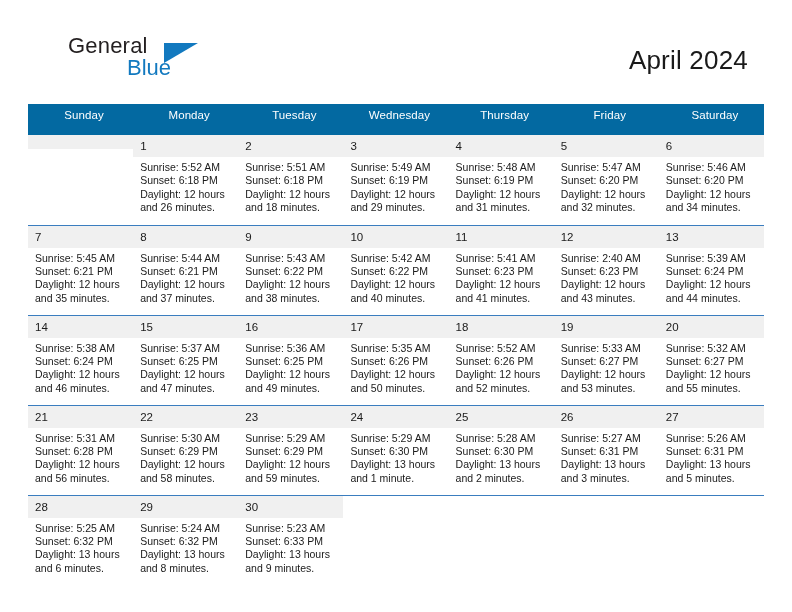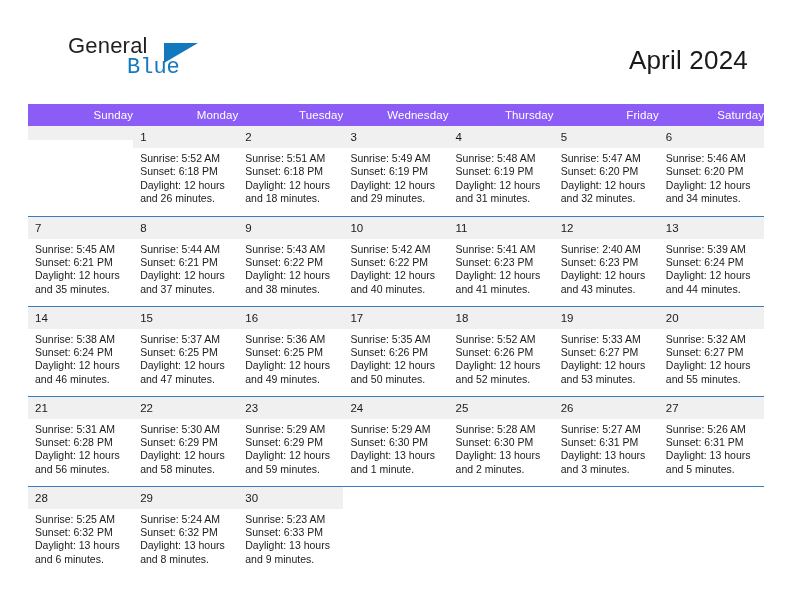--- a/index.html
+++ b/index.html
@@ -49,21 +49,21 @@
     color: #231f20;
     font-family: "Liberation Sans", sans-serif;
     line-height: 26px;
   }
   .logo-blue {
     position: absolute;
     left: 59px;
     top: 22px;
     font-size: 22px;
     color: #1279bf;
-    font-family: Liberation Mono, monospace;
+    font-family: Liberation Sans, sans-serif;
     line-height: 26px;
   }
   .logo-tri {
     position: absolute;
     left: 96px;
     top: 10px;
     width: 0;
     height: 0;
     border-left: 34px solid #1279bf;
     border-bottom: 20px solid transparent;
@@ -95,26 +95,26 @@
   .calendar {
     position: absolute;
     left: 28px;
     top: 104px;
     width: 736px;
     border-collapse: collapse;
     table-layout: fixed;
   }
 
   .calendar th {
-    background: #8b5cf6;
+    background: #0369a1;
     color: #ffffff;
     font-size: 11.5px;
     font-weight: normal;
-    text-align: right;
-    padding: 5px 0 5px 7px;
+    text-align: center;
+    padding: 5px 0 14px 7px;
     height: 20px;
     letter-spacing: 0.1px;
     box-sizing: border-box;
   }
 
   .calendar td {
     vertical-align: top;
     padding: 0;
     width: 105.14px;
     height: 90px;

